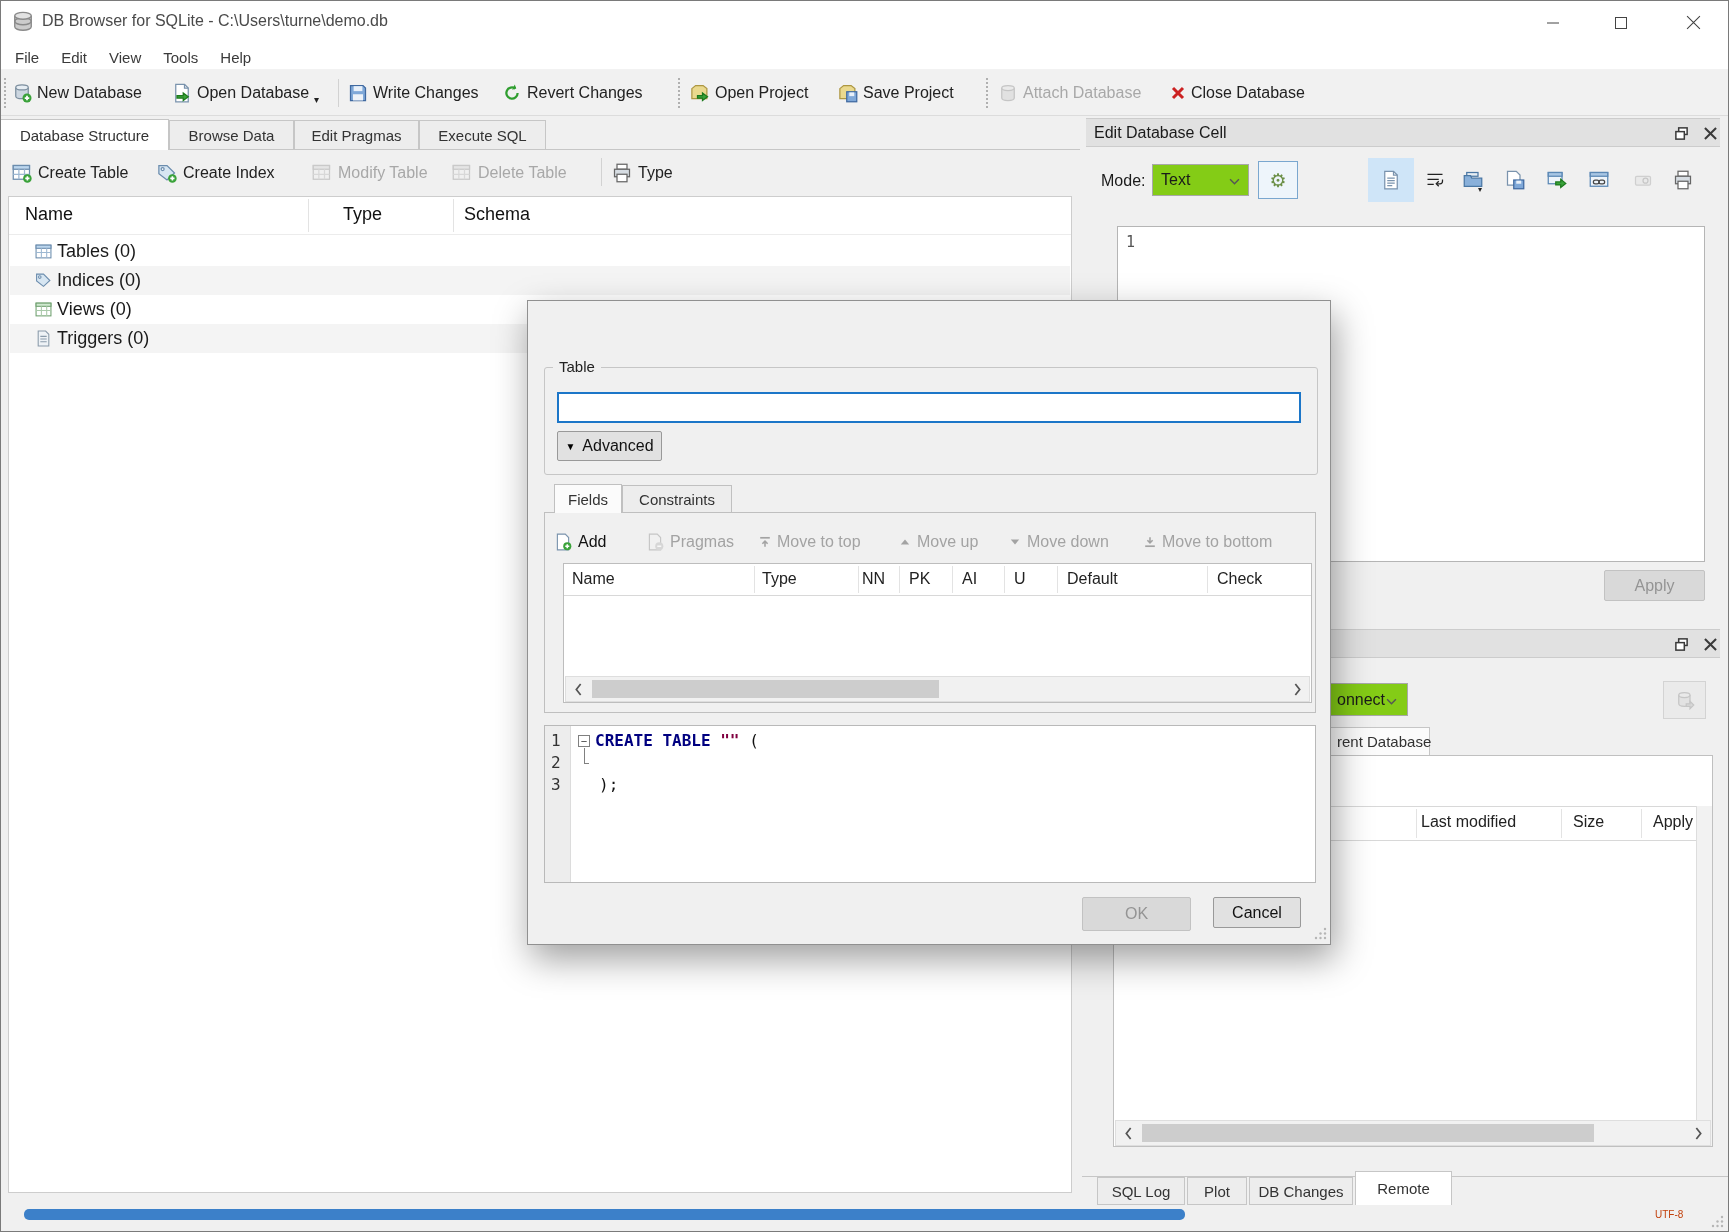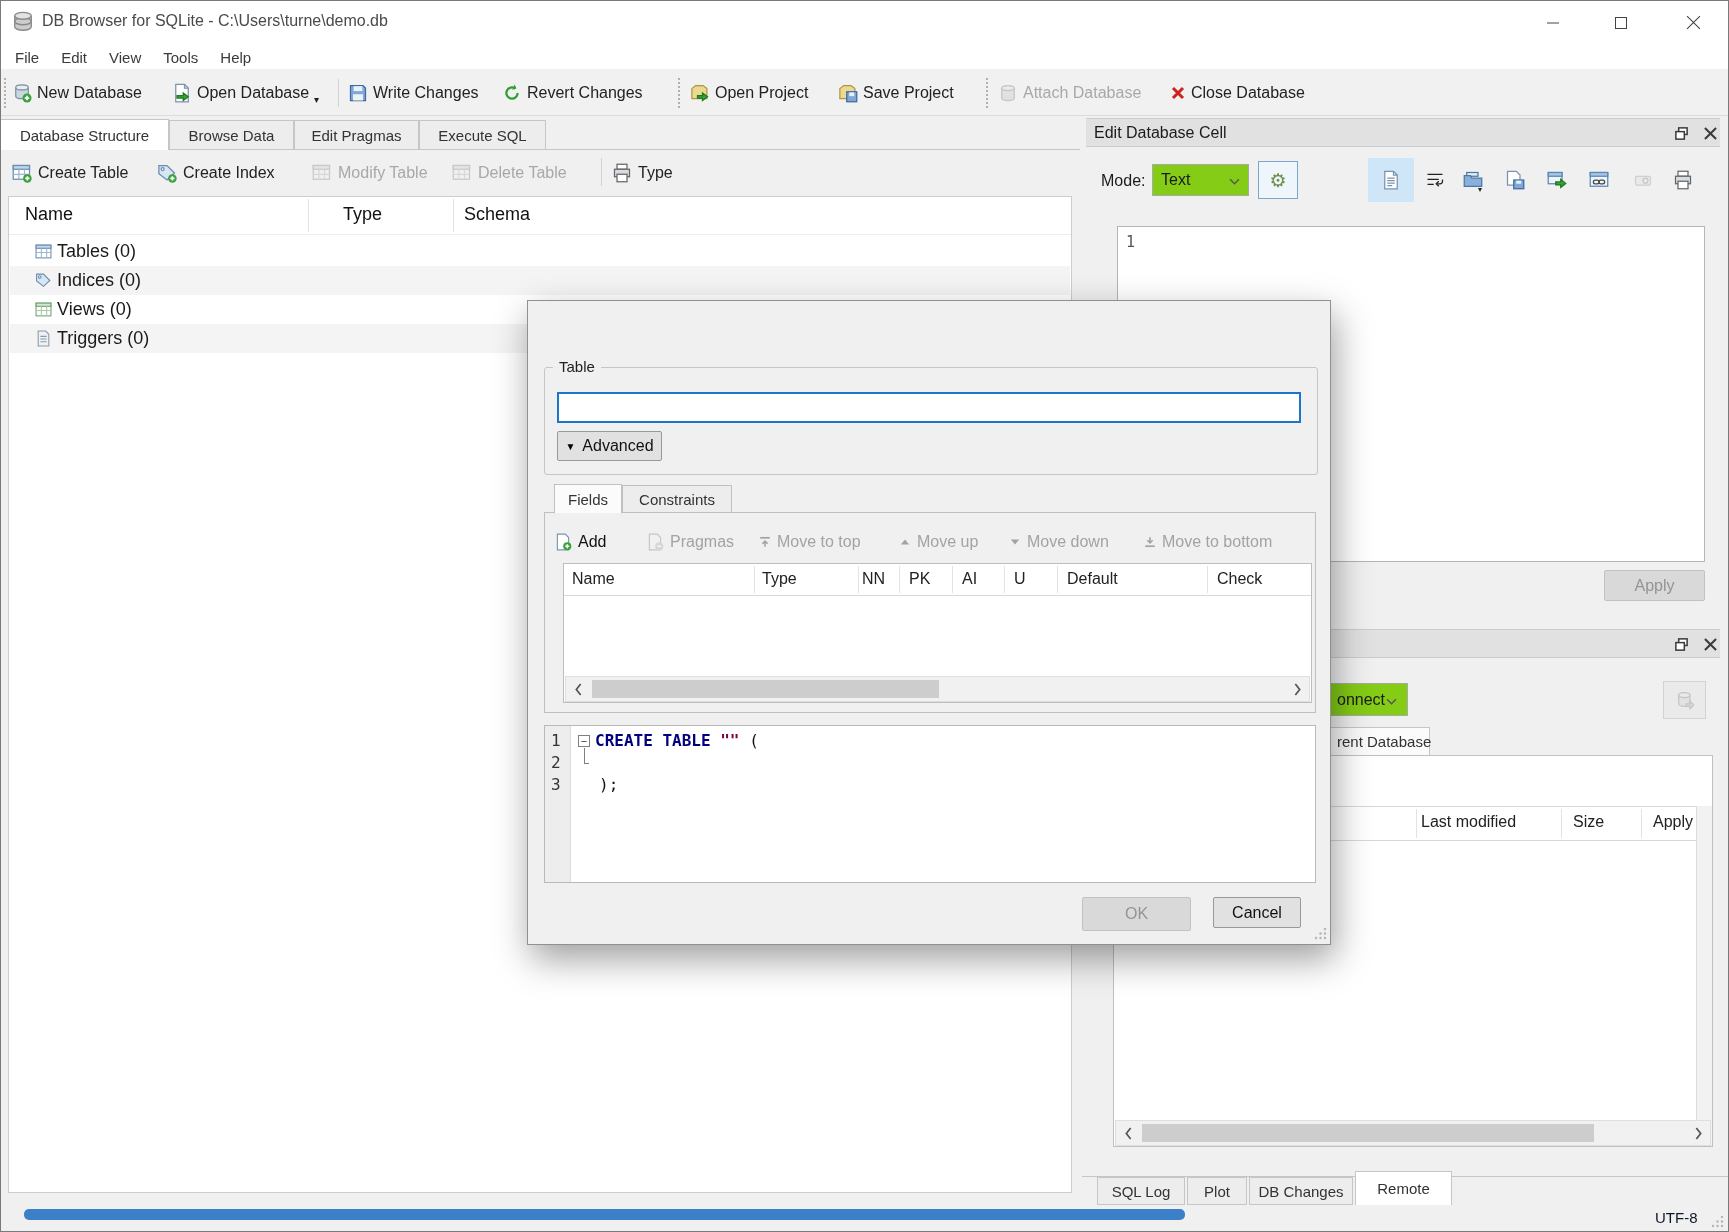--- a/index.html
+++ b/index.html
@@ -507,21 +507,21 @@
 </div>
 <div class="abs tab" style="left:1249px;top:1177px;width:104px;height:28px">
   <span>DB Changes</span>
 </div>
 <div class="abs tab active" style="left:1355px;top:1171px;width:97px;height:34px;background:#fff">
   <span>Remote</span>
 </div>
 
 <div class="abs" style="left:0;top:1205px;width:1729px;height:27px;background:#f0f0f0"></div>
 <div class="abs" style="left:24px;top:1209px;width:1161px;height:11px;background:#3c80c9;border-radius:5px"></div>
-<span class="abs" style="left:1655px;top:1209px;font-size:15px;color:#0f172a">UTF-8</span>
+<span class="abs" style="left:1655px;top:1209px;font-size:10px;color:#c2410c">UTF-8</span>
 <span class="abs" style="left:1711px;top:1215px">
   <svg width="13" height="13" viewBox="0 0 13 13">
       <g fill="#b5b5b5">
         <circle cx="11" cy="2" r="1.2"></circle>
         <circle cx="6.5" cy="6.5" r="1.2"></circle>
         <circle cx="11" cy="6.5" r="1.2"></circle>
         <circle cx="2" cy="11" r="1.2"></circle>
         <circle cx="6.5" cy="11" r="1.2"></circle>
         <circle cx="11" cy="11" r="1.2"></circle>
       </g>

